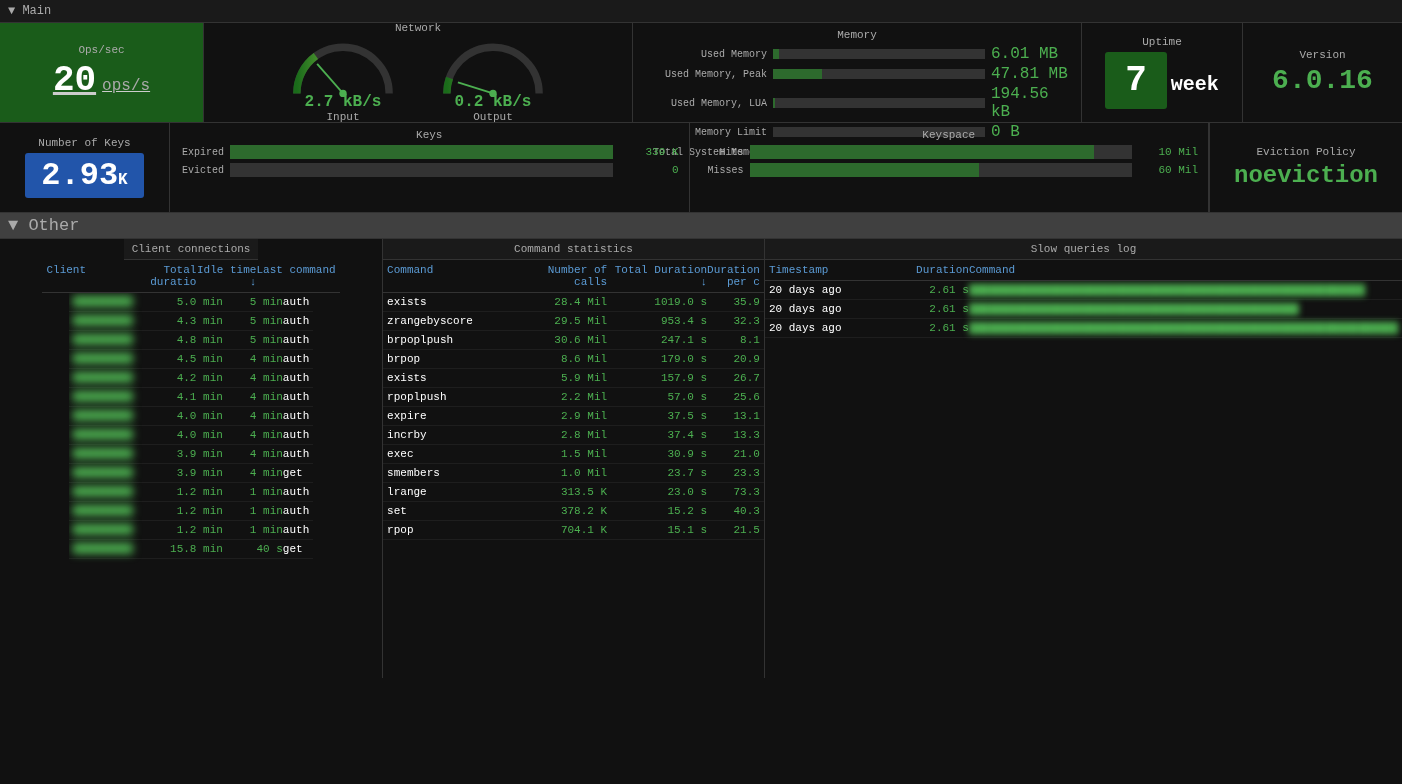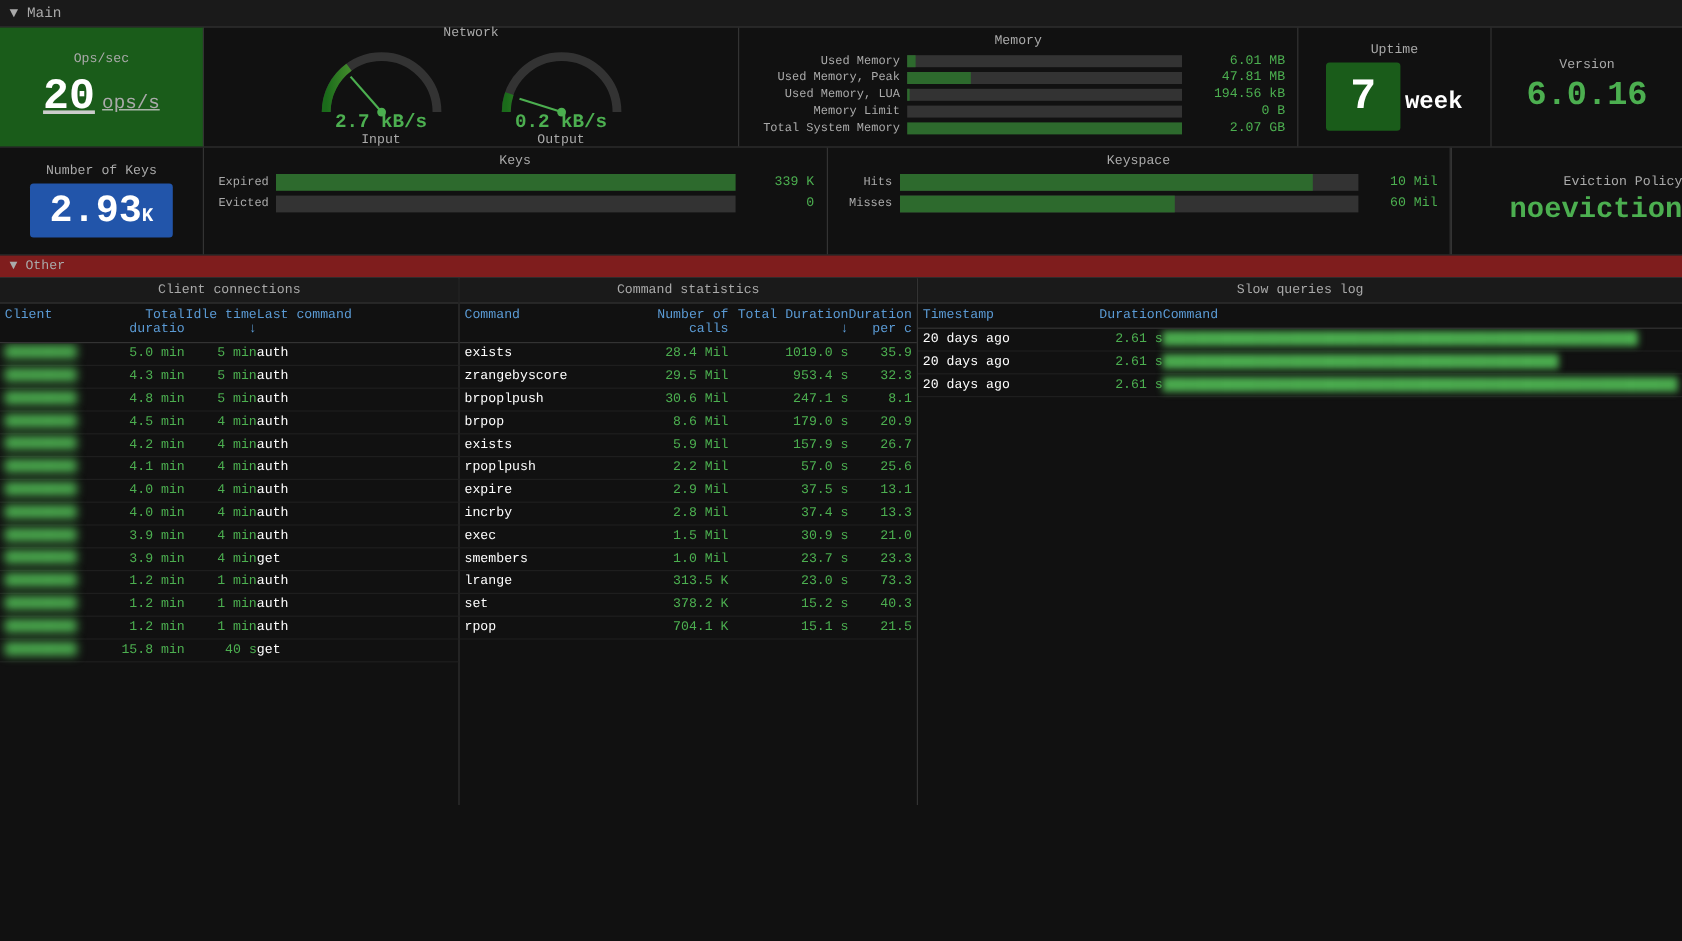--- a/index.html
+++ b/index.html
@@ -13,23 +13,23 @@
 
     .top-bar {
       background: #1a1a1a;
       padding: 4px 8px;
       font-size: 12px;
       color: #aaa;
       border-bottom: 1px solid #333;
     }
 
     .section-label {
-      background: #7f1d1d;
+      background: #404040;
       padding: 3px 8px;
-      font-size: 11px;
+      font-size: 17px;
       color: #aaa;
       cursor: pointer;
     }
 
     .dashboard-top {
       display: flex;
       height: 100px;
       border-bottom: 1px solid #333;
     }
 
@@ -151,23 +151,22 @@
       margin-right: 6px;
     }
 
     .memory-bar {
       height: 100%;
       background: #2d6a2d;
     }
 
     .memory-row-value {
       width: 80px;
-      text-align: right;
       color: #4caf50;
-      font-size: 11px;
+      font-size: 16px;
     }
 
     .uptime-box {
       width: 160px;
       border-right: none;
       display: flex;
       flex-direction: column;
       align-items: center;
       justify-content: center;
     }
@@ -276,20 +275,21 @@
       color: #aaa;
       text-align: center;
       border-bottom: 1px solid #333;
     }
 
     .client-connections {
       width: 421px;
       border-right: 1px solid #333;
       display: flex;
       flex-direction: column;
+      align-items: center;
     }
 
     .command-statistics {
       flex: 1;
       border-right: 1px solid #333;
       display: flex;
       flex-direction: column;
     }
 
     .slow-queries {
@@ -366,21 +366,21 @@
   </style>
 </head>
 <body>
 
 <div class="top-bar">
   <span>▼ Main</span>
 </div>
 
 <div class="dashboard-top">
 
-  <div class="metric-box ops-box" style="width:170px;">
+  <div class="metric-box ops-box" style="width:204px;">
     <div class="metric-title">Ops/sec</div>
     <div style="display:flex;align-items:baseline;gap:6px;text-decoration:underline;">
       <span class="ops-value">20</span>
       <span style="font-size:16px;color:#aaa;">ops/s</span>
     </div>
   </div>
 
   <div class="network-box">
     <div class="network-title">Network</div>
     <div class="network-gauges">
@@ -528,21 +528,21 @@
         <div class="keys-row">
     <span class="keys-row-label">Misses</span>
     <div class="keys-bar-container">
       <div class="keys-bar" style="width:60%"></div>
     </div>
     <span class="keys-row-value">60 Mil</span>
   </div>
       </div>
   </div>
 
-  <div class="eviction-box" style="width:193px;border-left:1px solid #333;align-items:flex-end;">
+  <div class="eviction-box" style="width:193px;border-left:1px solid #333;">
     <div class="metric-title">Eviction Policy</div>
     <div class="eviction-value">noeviction</div>
   </div>
 </div>
 
 <div class="section-label">▼ Other</div>
 
 <div class="bottom-section">
 
   <div class="client-connections">

